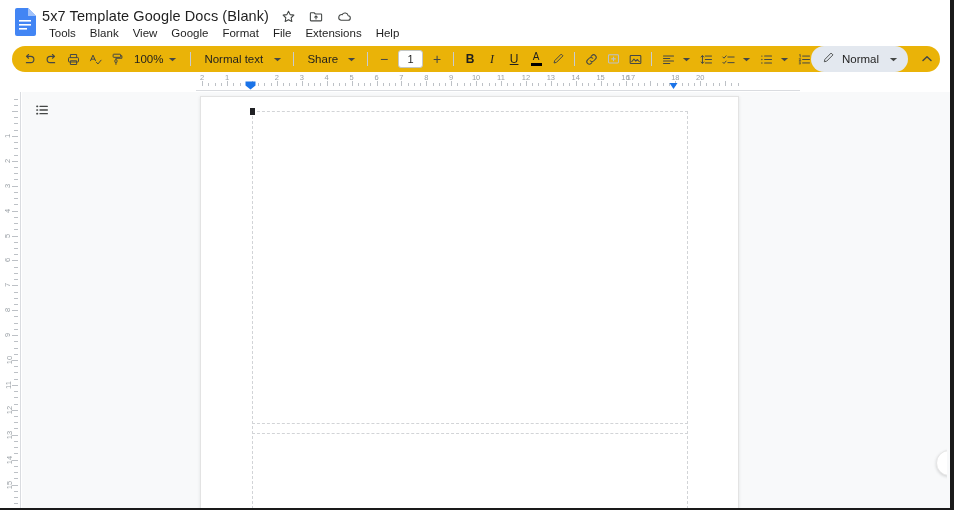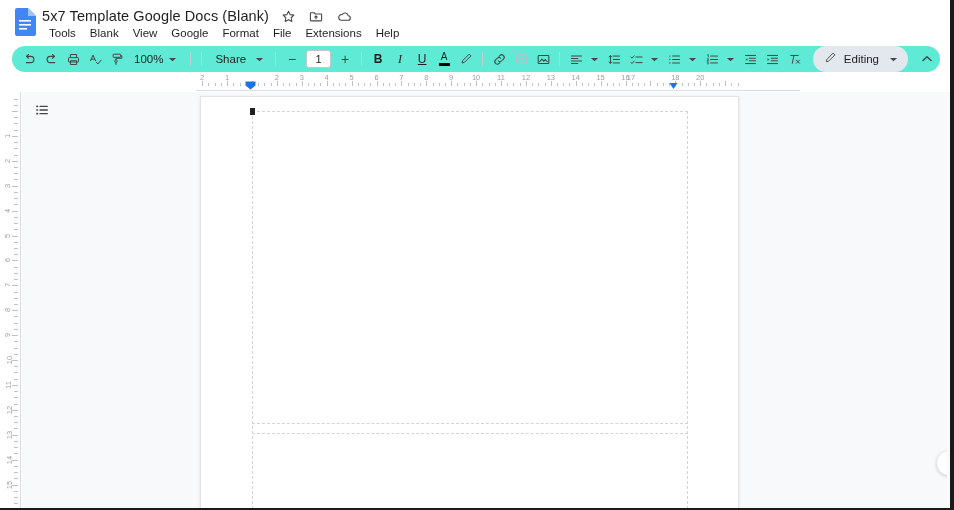--- a/index.html
+++ b/index.html
@@ -36,21 +36,21 @@
     display:flex; align-items:center; justify-content:center;
     color:#4caf27; font-size:7px; font-weight:bold; letter-spacing:-0.2px;
     cursor:pointer; overflow:hidden; line-height:1;
   }
   .avatar span { transform:scale(1.05); }
 
   
   .toolbar-wrap { position:absolute; left:0; top:44px; width:950px; height:28px; background:#fff; }
   .toolbar {
     position:absolute; left:12px; top:2px; right:10px; height:26px;
-    background:#5eead4; border-radius:14px;
+    background:#eab308; border-radius:14px;
     display:flex; align-items:center; padding:0 6px;
   }
   .tb-btn { width:22px; height:22px; border-radius:50%; display:flex; align-items:center; justify-content:center; color:#444746; cursor:pointer; flex:none; }
   .tb-btn.disabled { color:#bdc1c6; }
   .tb-sep { width:1px; height:14px; background:#c7ccd1; margin:0 5px; flex:none; }
   .tb-zoom { display:flex; align-items:center; gap:2px; padding:0 2px 0 6px; height:22px; border-radius:4px; cursor:pointer; flex:none; }
   .tb-zoom .lbl { font-size:11.5px; color:#1f1f1f; }
   .tb-select { display:flex; align-items:center; height:22px; border-radius:4px; cursor:pointer; flex:none; }
   .tb-select .lbl { font-size:11.5px; color:#1f1f1f; padding:0 6px 0 8px; white-space:nowrap; }
   .tb-select .lbl.style { min-width:74px; }
@@ -200,20 +200,28 @@
         <span class="lbl">100%</span>
         <span class="caret">
           <svg width="9" height="9" viewBox="0 0 10 10">
               <path d="M1 3.2L5 7 9 3.2z" fill="currentColor"></path>
             </svg>
         </span>
       </div>
 
       <div class="tb-sep"></div>
 
+      <div class="tb-select">
+        <span class="lbl style">Normal text</span>
+        <span class="caret">
+          <svg width="9" height="9" viewBox="0 0 10 10">
+              <path d="M1 3.2L5 7 9 3.2z" fill="currentColor"></path>
+            </svg>
+        </span>
+      </div>
 
       <div class="tb-sep"></div>
 
       <div class="tb-select">
         <span class="lbl font">Share</span>
         <span class="caret">
           <svg width="9" height="9" viewBox="0 0 10 10">
               <path d="M1 3.2L5 7 9 3.2z" fill="currentColor"></path>
             </svg>
         </span>
@@ -334,21 +342,21 @@
         </svg>
       </div>
     </div>
 
     <div class="tb-mode">
       <span>
         <svg width="13" height="13" viewBox="0 0 24 24" fill="none" stroke="#444746" stroke-width="1.7" stroke-linejoin="round">
           <path d="M16.8 3.8l3.4 3.4L8.6 18.8l-4.3 1 1-4.3z"></path>
         </svg>
       </span>
-      <span class="lbl">Editing</span>
+      <span class="lbl">Normal</span>
       <span class="caret">
         <svg width="9" height="9" viewBox="0 0 10 10">
             <path d="M1 3.2L5 7 9 3.2z" fill="currentColor"></path>
           </svg>
       </span>
     </div>
 
     <div class="tb-collapse">
       <svg width="12" height="12" viewBox="0 0 12 12" fill="none" stroke="currentColor" stroke-width="1.5" stroke-linecap="round" stroke-linejoin="round">
         <path d="M2 7.5L6 3.8l4 3.7"></path>

